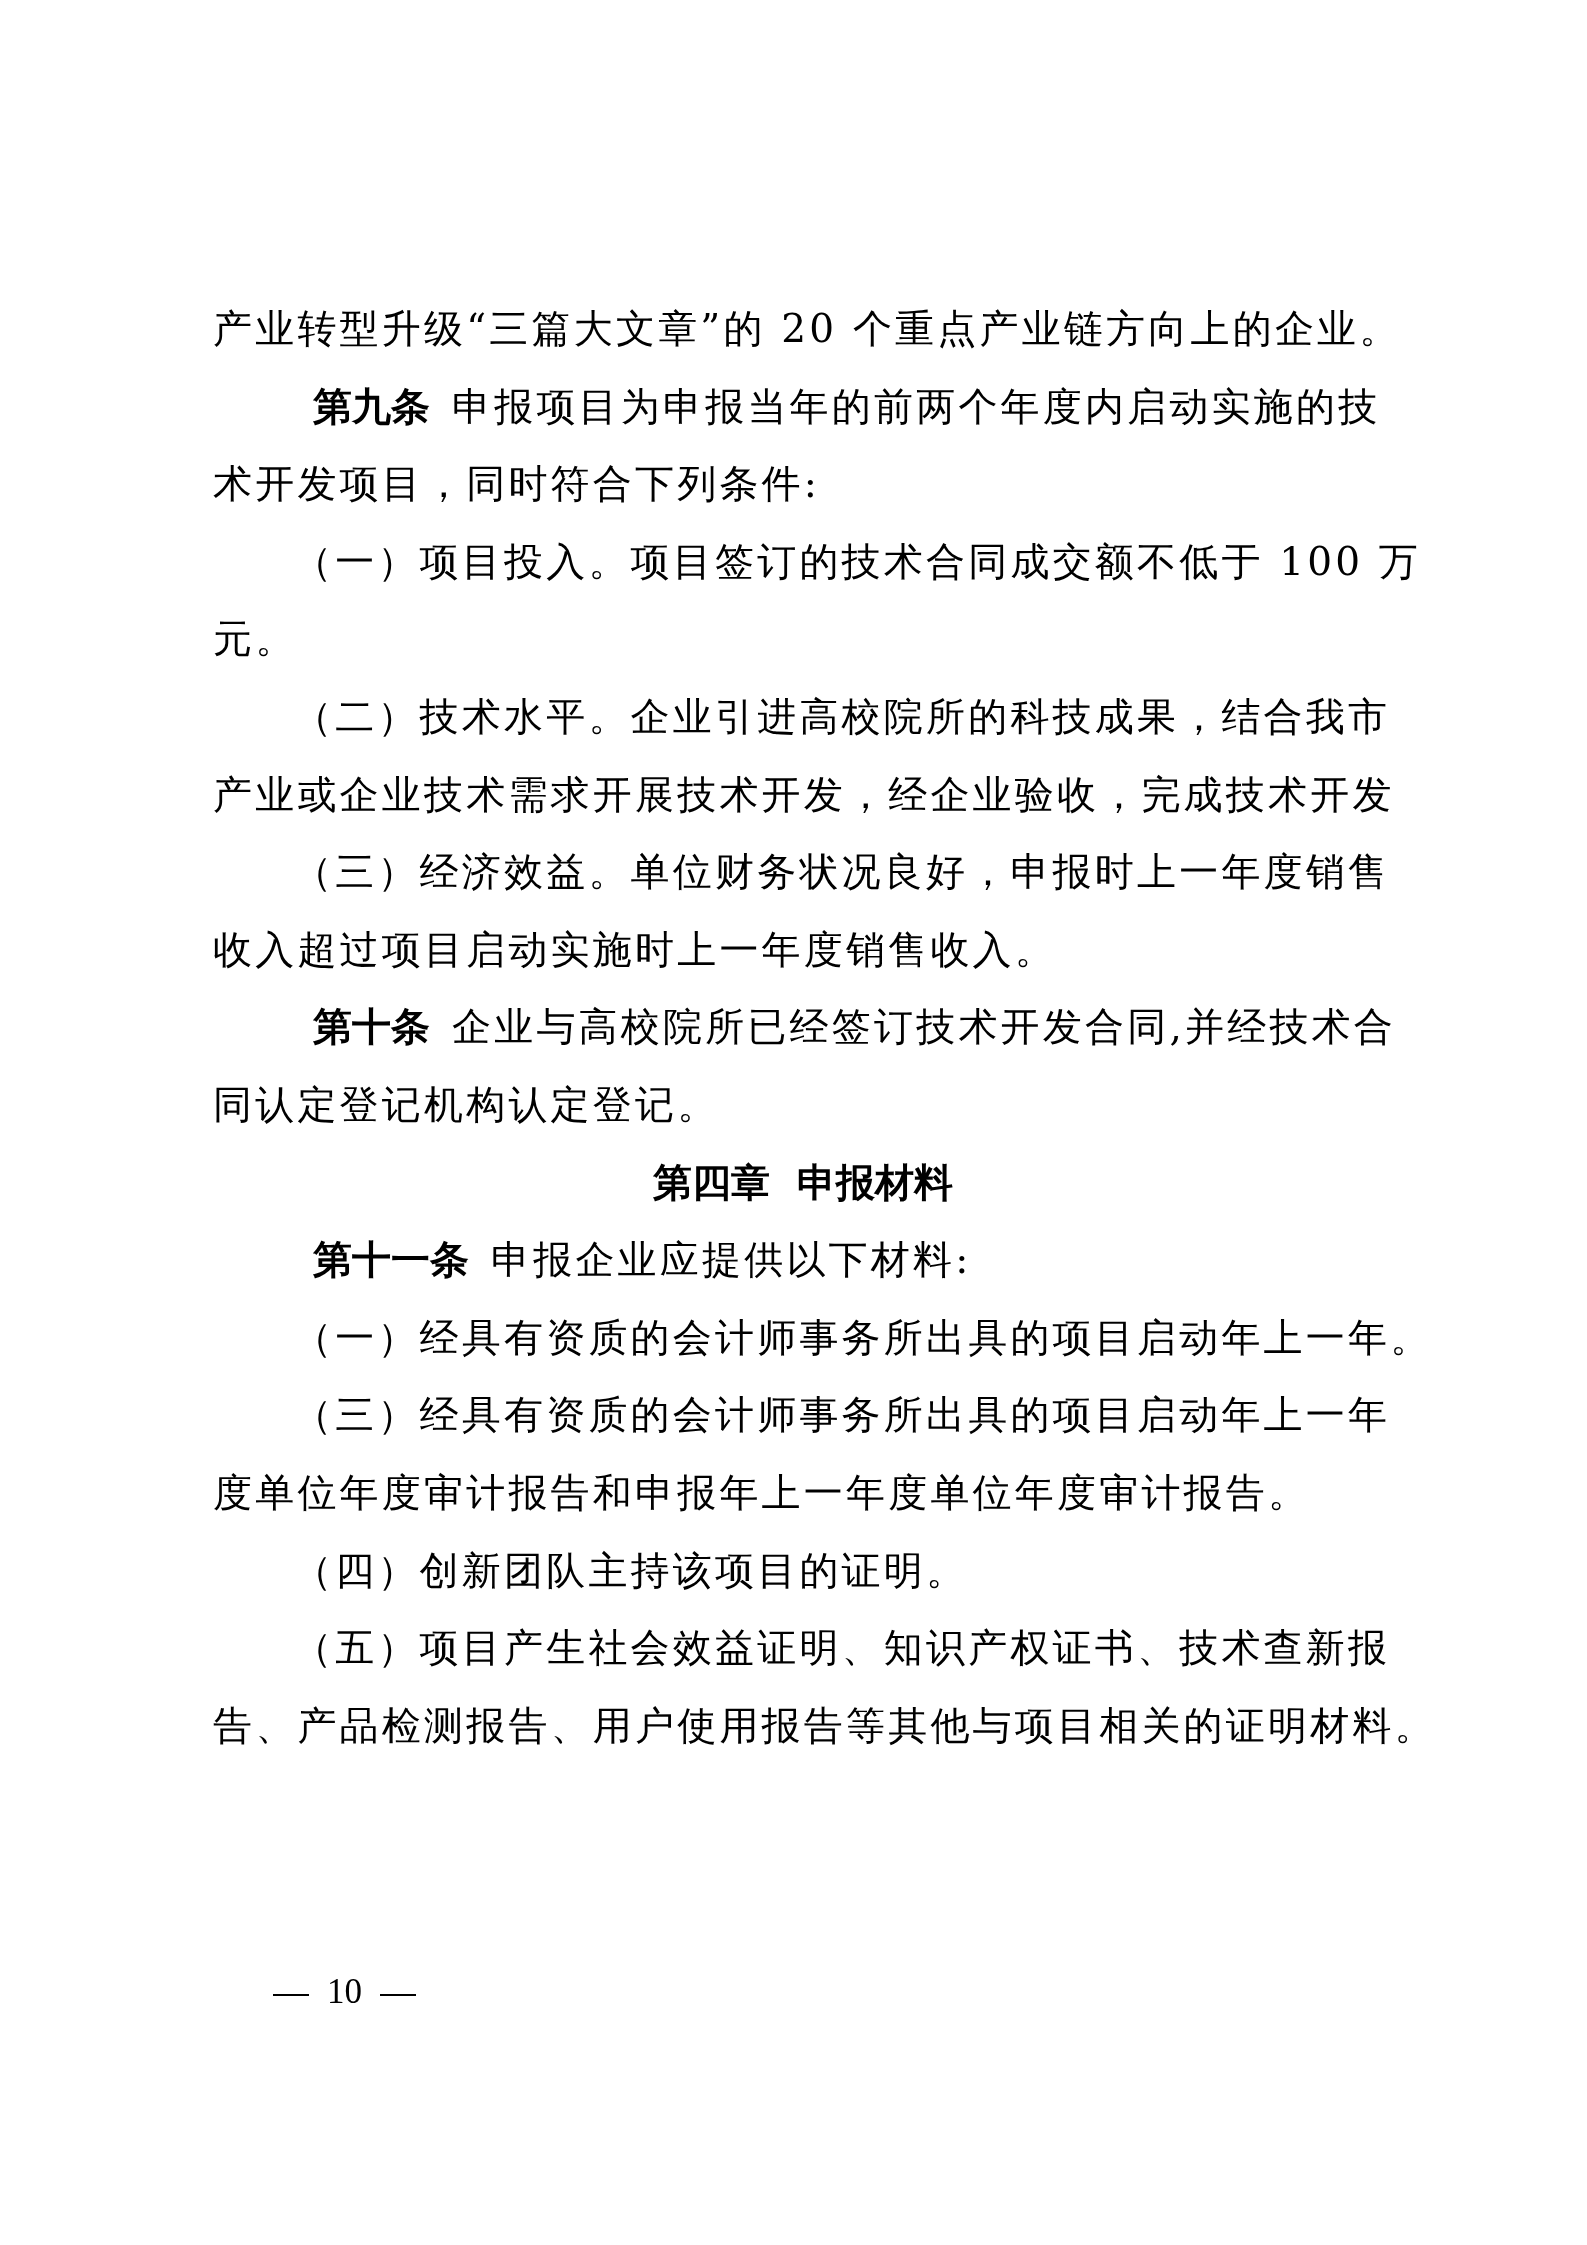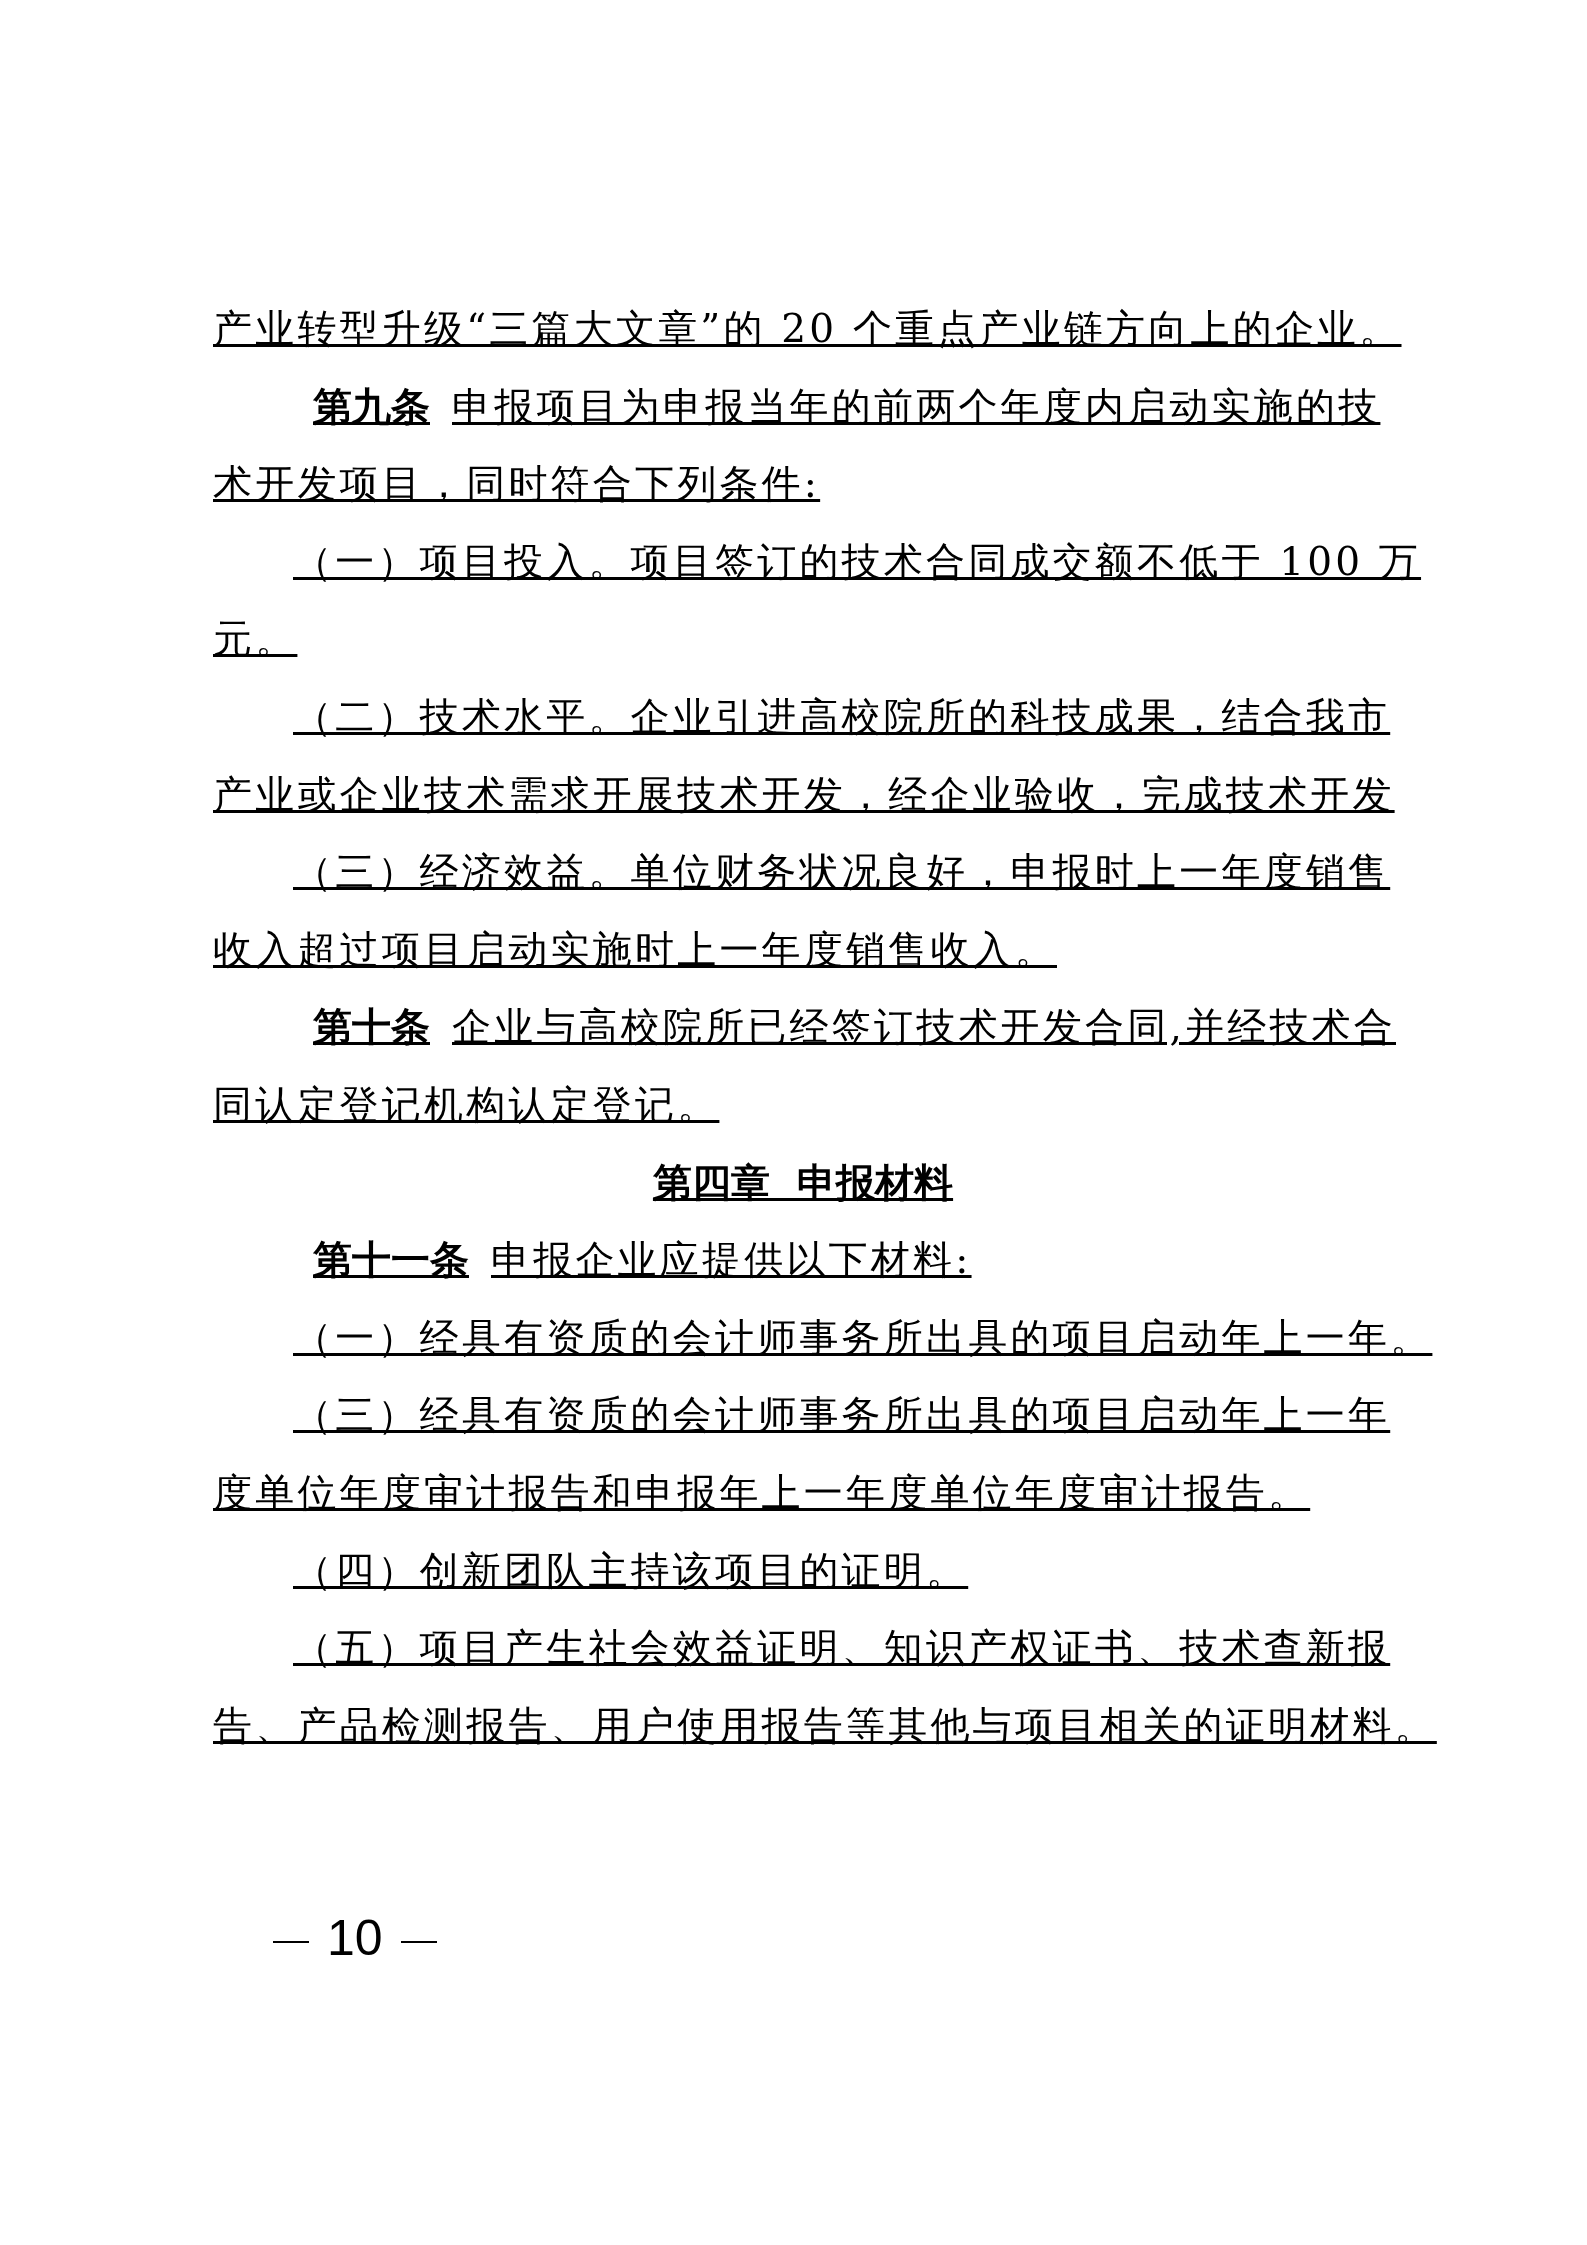--- a/index.html
+++ b/index.html
@@ -22,21 +22,20 @@
       width: 1180px;
     }
     .line {
       position: relative;
       height: 77.6px;
       line-height: 77.6px;
       font-size: 39px;
       white-space: nowrap;
       overflow: visible;
       letter-spacing: 3.2px;
-      text-decoration: underline;
     }
     .indent {
       padding-left: 80px;
     }
     .bold {
       font-family: "DejaVu Sans", "Liberation Sans", sans-serif;
       font-weight: bold;
       letter-spacing: 0;
       margin-left: 20px;
     }
@@ -46,23 +45,23 @@
       font-weight: bold;
       letter-spacing: 0;
     }
     .gap {
       display: inline-block;
       width: 22px;
     }
     .page-number {
       position: absolute;
       left: 255px;
-      top: 1914px;
-      font-family: Liberation Sans, sans-serif;
-      font-size: 50px;
+      top: 1968px;
+      font-family: Liberation Serif, serif;
+      font-size: 35px;
       line-height: 48px;
       white-space: nowrap;
     }
     .page-number .dash {
       display: inline-block;
       width: 36px;
       height: 2px;
       background: #000;
       vertical-align: middle;
       margin: 0 18px;

